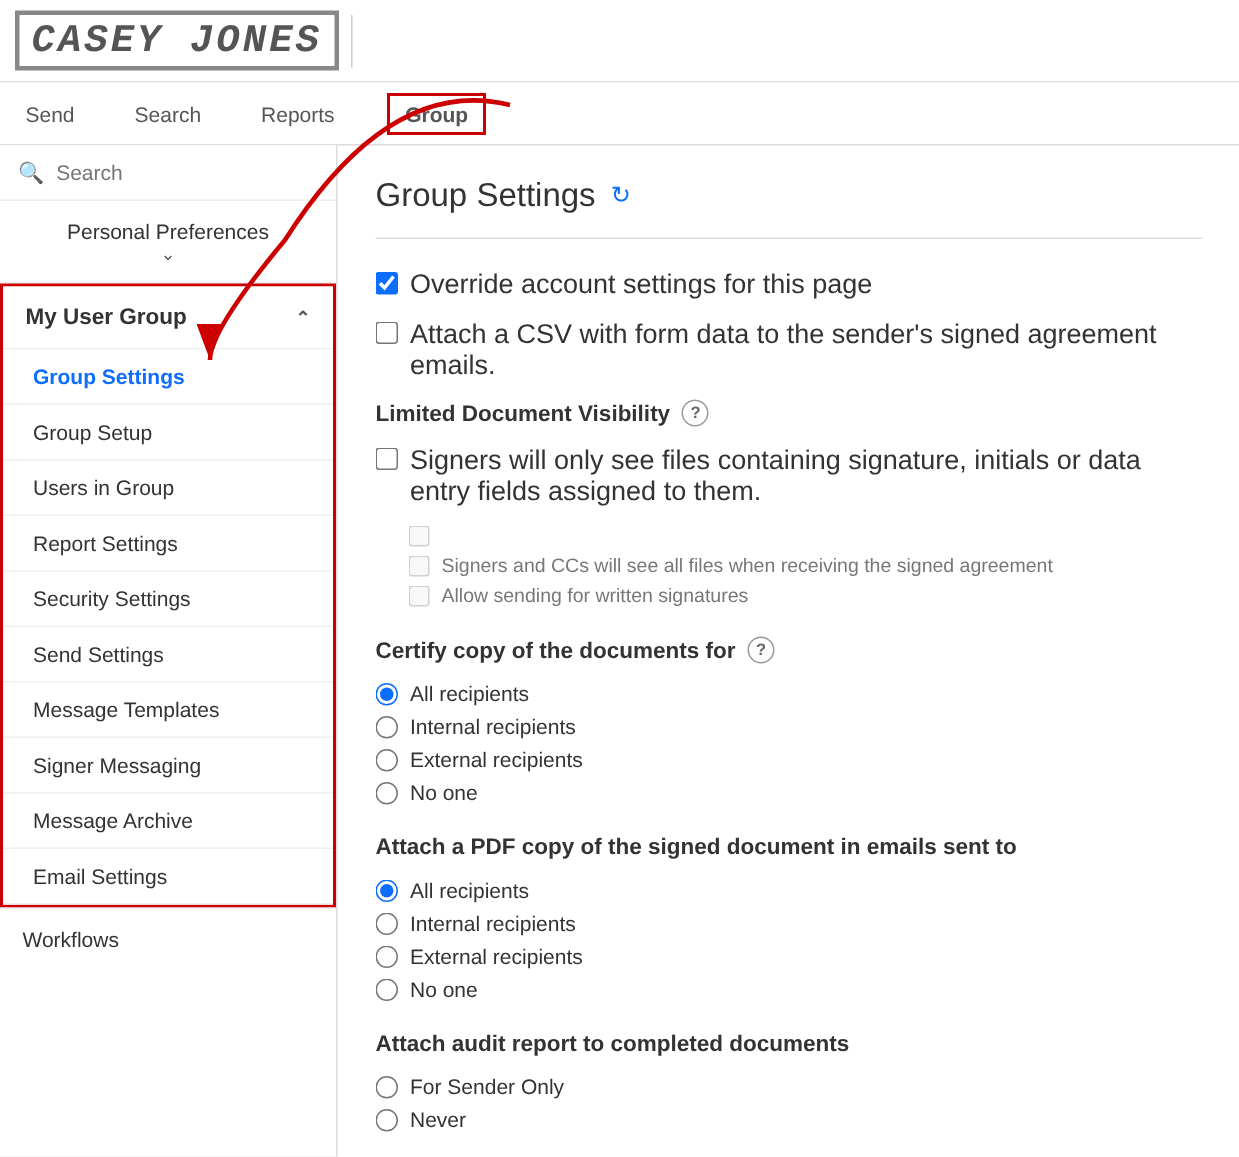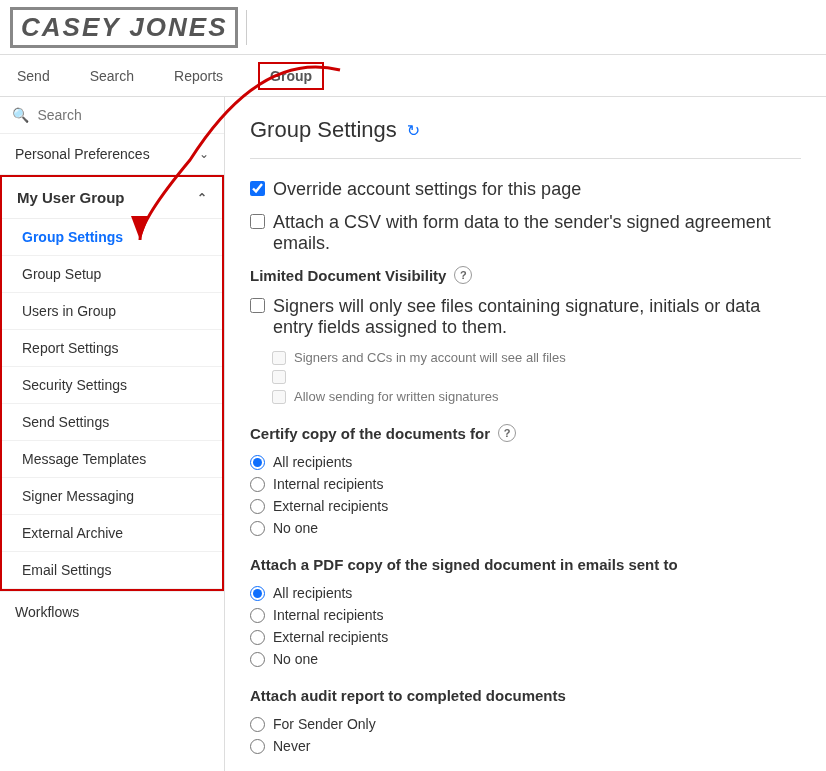--- a/index.html
+++ b/index.html
@@ -1,36 +1,36 @@
 <!DOCTYPE html>
 <html><head>
   <meta charset="utf-8">
   <style>
     * { box-sizing: border-box; margin: 0; padding: 0; }
     body { font-family: Arial, sans-serif; font-size: 14px; background: #f0f0f0; width: 826px; height: 771px; overflow: hidden; }
 
     
     .header { background: white; border-bottom: 1px solid #ddd; display: flex; align-items: center; height: 55px; padding: 0 10px; }
-    .logo { font-family: Liberation Sans, sans-serif; font-size: 26px; font-weight: 900; color: #555; letter-spacing: 2px; text-transform: uppercase; border: 3px solid #888; padding: 2px 8px; margin-right: 8px; font-style: italic; }
+    .logo { font-family: Liberation Mono, monospace; font-size: 26px; font-weight: 900; color: #555; letter-spacing: 2px; text-transform: uppercase; border: 3px solid #888; padding: 2px 8px; margin-right: 8px; font-style: italic; }
     .header-divider { width: 1px; height: 35px; background: #ccc; margin-right: 20px; }
 
     
     .nav-bar { background: white; border-bottom: 1px solid #ddd; display: flex; align-items: center; height: 42px; padding: 0 12px; gap: 30px; }
     .nav-item { font-size: 14px; color: #555; cursor: pointer; padding: 10px 5px; }
     .nav-item.highlighted { border: 2px solid #cc0000; padding: 4px 10px; font-weight: bold; }
 
     
     .main-layout { display: flex; height: calc(771px - 97px); }
 
     
     .sidebar { width: 225px; background: white; border-right: 1px solid #ddd; overflow-y: auto; flex-shrink: 0; }
     .search-bar { display: flex; align-items: center; padding: 10px 12px; border-bottom: 1px solid #eee; }
     .search-icon { color: #999; margin-right: 8px; font-size: 14px; }
     .search-input { border: none; outline: none; font-size: 14px; color: #a16207; width: 100%; }
-    .sidebar-section-header { display: flex; align-items: center; justify-content: space-between; padding: 12px 15px; cursor: pointer; font-size: 14px; color: #333; border-bottom: 1px solid #eee; }
+    .sidebar-section-header { display: flex; align-items: center; justify-content: space-between; padding: 12px 15px; cursor: pointer; font-size: 14px; color: #333; border-bottom: 1px solid #eee; flex-direction: column; }
     .sidebar-section-header .chevron { font-size: 12px; color: #555; }
 
     .my-user-group-section { border: 2px solid #cc0000; margin: 0; }
     .my-user-group-header { display: flex; align-items: center; justify-content: space-between; padding: 12px 15px; cursor: pointer; font-size: 15px; font-weight: bold; color: #333; border-bottom: 1px solid #eee; background: white; }
     .my-user-group-header .chevron { font-size: 12px; color: #555; }
 
     .sidebar-menu-items { background: white; }
     .sidebar-menu-item { padding: 10px 20px; font-size: 14px; color: #333; cursor: pointer; border-bottom: 1px solid #f0f0f0; }
     .sidebar-menu-item.active { color: #0d6efd; font-weight: bold; }
 
@@ -97,21 +97,21 @@
         </div>
         <div class="sidebar-menu-items">
           <div class="sidebar-menu-item active">Group Settings</div>
           <div class="sidebar-menu-item">Group Setup</div>
           <div class="sidebar-menu-item">Users in Group</div>
           <div class="sidebar-menu-item">Report Settings</div>
           <div class="sidebar-menu-item">Security Settings</div>
           <div class="sidebar-menu-item">Send Settings</div>
           <div class="sidebar-menu-item">Message Templates</div>
           <div class="sidebar-menu-item">Signer Messaging</div>
-          <div class="sidebar-menu-item">External Archive</div>
+          <div class="sidebar-menu-item">Message Archive</div>
           <div class="sidebar-menu-item">Email Settings</div>
         </div>
       </div>
 
       <div class="sidebar-bottom-section">Workflows</div>
     </div>
 
     <div class="main-content">
       <div class="page-title">
         <span>Group Settings</span>
@@ -133,24 +133,24 @@
           <span>Limited Document Visibility</span>
           <span class="help-icon">?</span>
         </div>
         <div class="checkbox-row">
           <input type="checkbox" id="signers-only" style="">
           <label class="checkbox-label" for="signers-only">Signers will only see files containing signature, initials or data entry fields assigned to them.</label>
         </div>
         <div class="sub-checkboxes">
           <div class="sub-checkbox-row">
             <input type="checkbox" id="sub1" disabled="" style="">
-            <label for="sub1">Signers and CCs in my account will see all files</label>
           </div>
           <div class="sub-checkbox-row">
             <input type="checkbox" id="sub2" disabled="" style="">
+            <label for="sub2">Signers and CCs will see all files when receiving the signed agreement</label>
           </div>
           <div class="sub-checkbox-row">
             <input type="checkbox" id="sub3" disabled="" style="">
             <label for="sub3">Allow sending for written signatures</label>
           </div>
         </div>
       </div>
 
       <div class="settings-section">
         <div class="section-heading">

